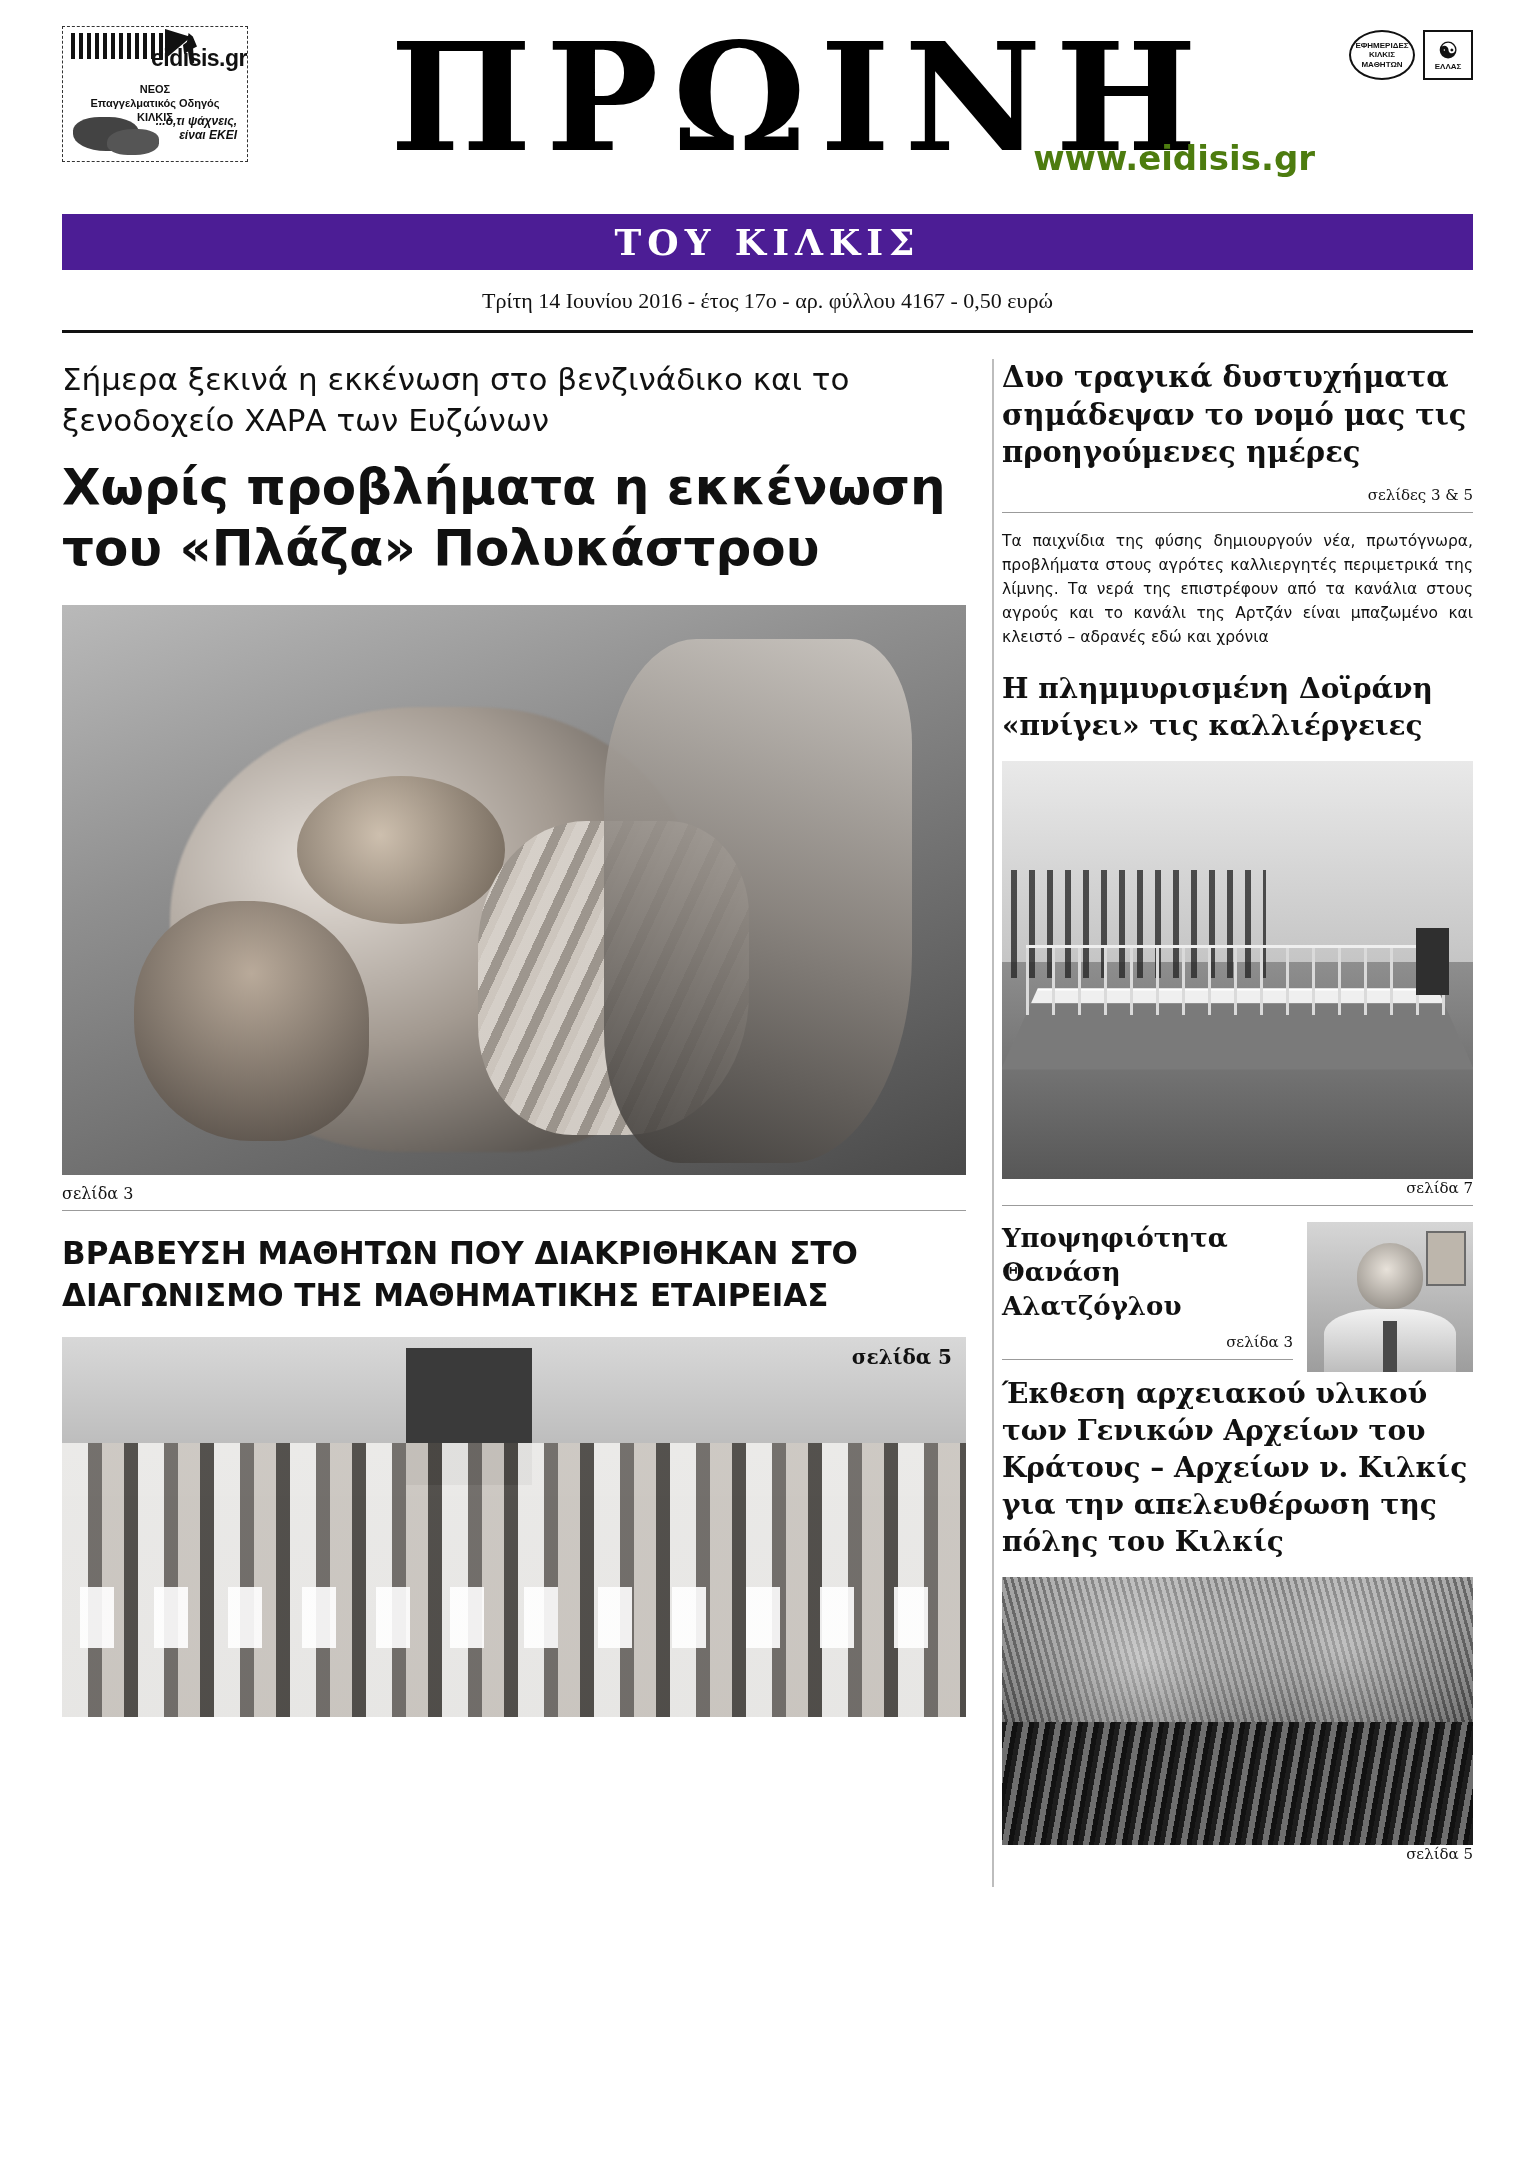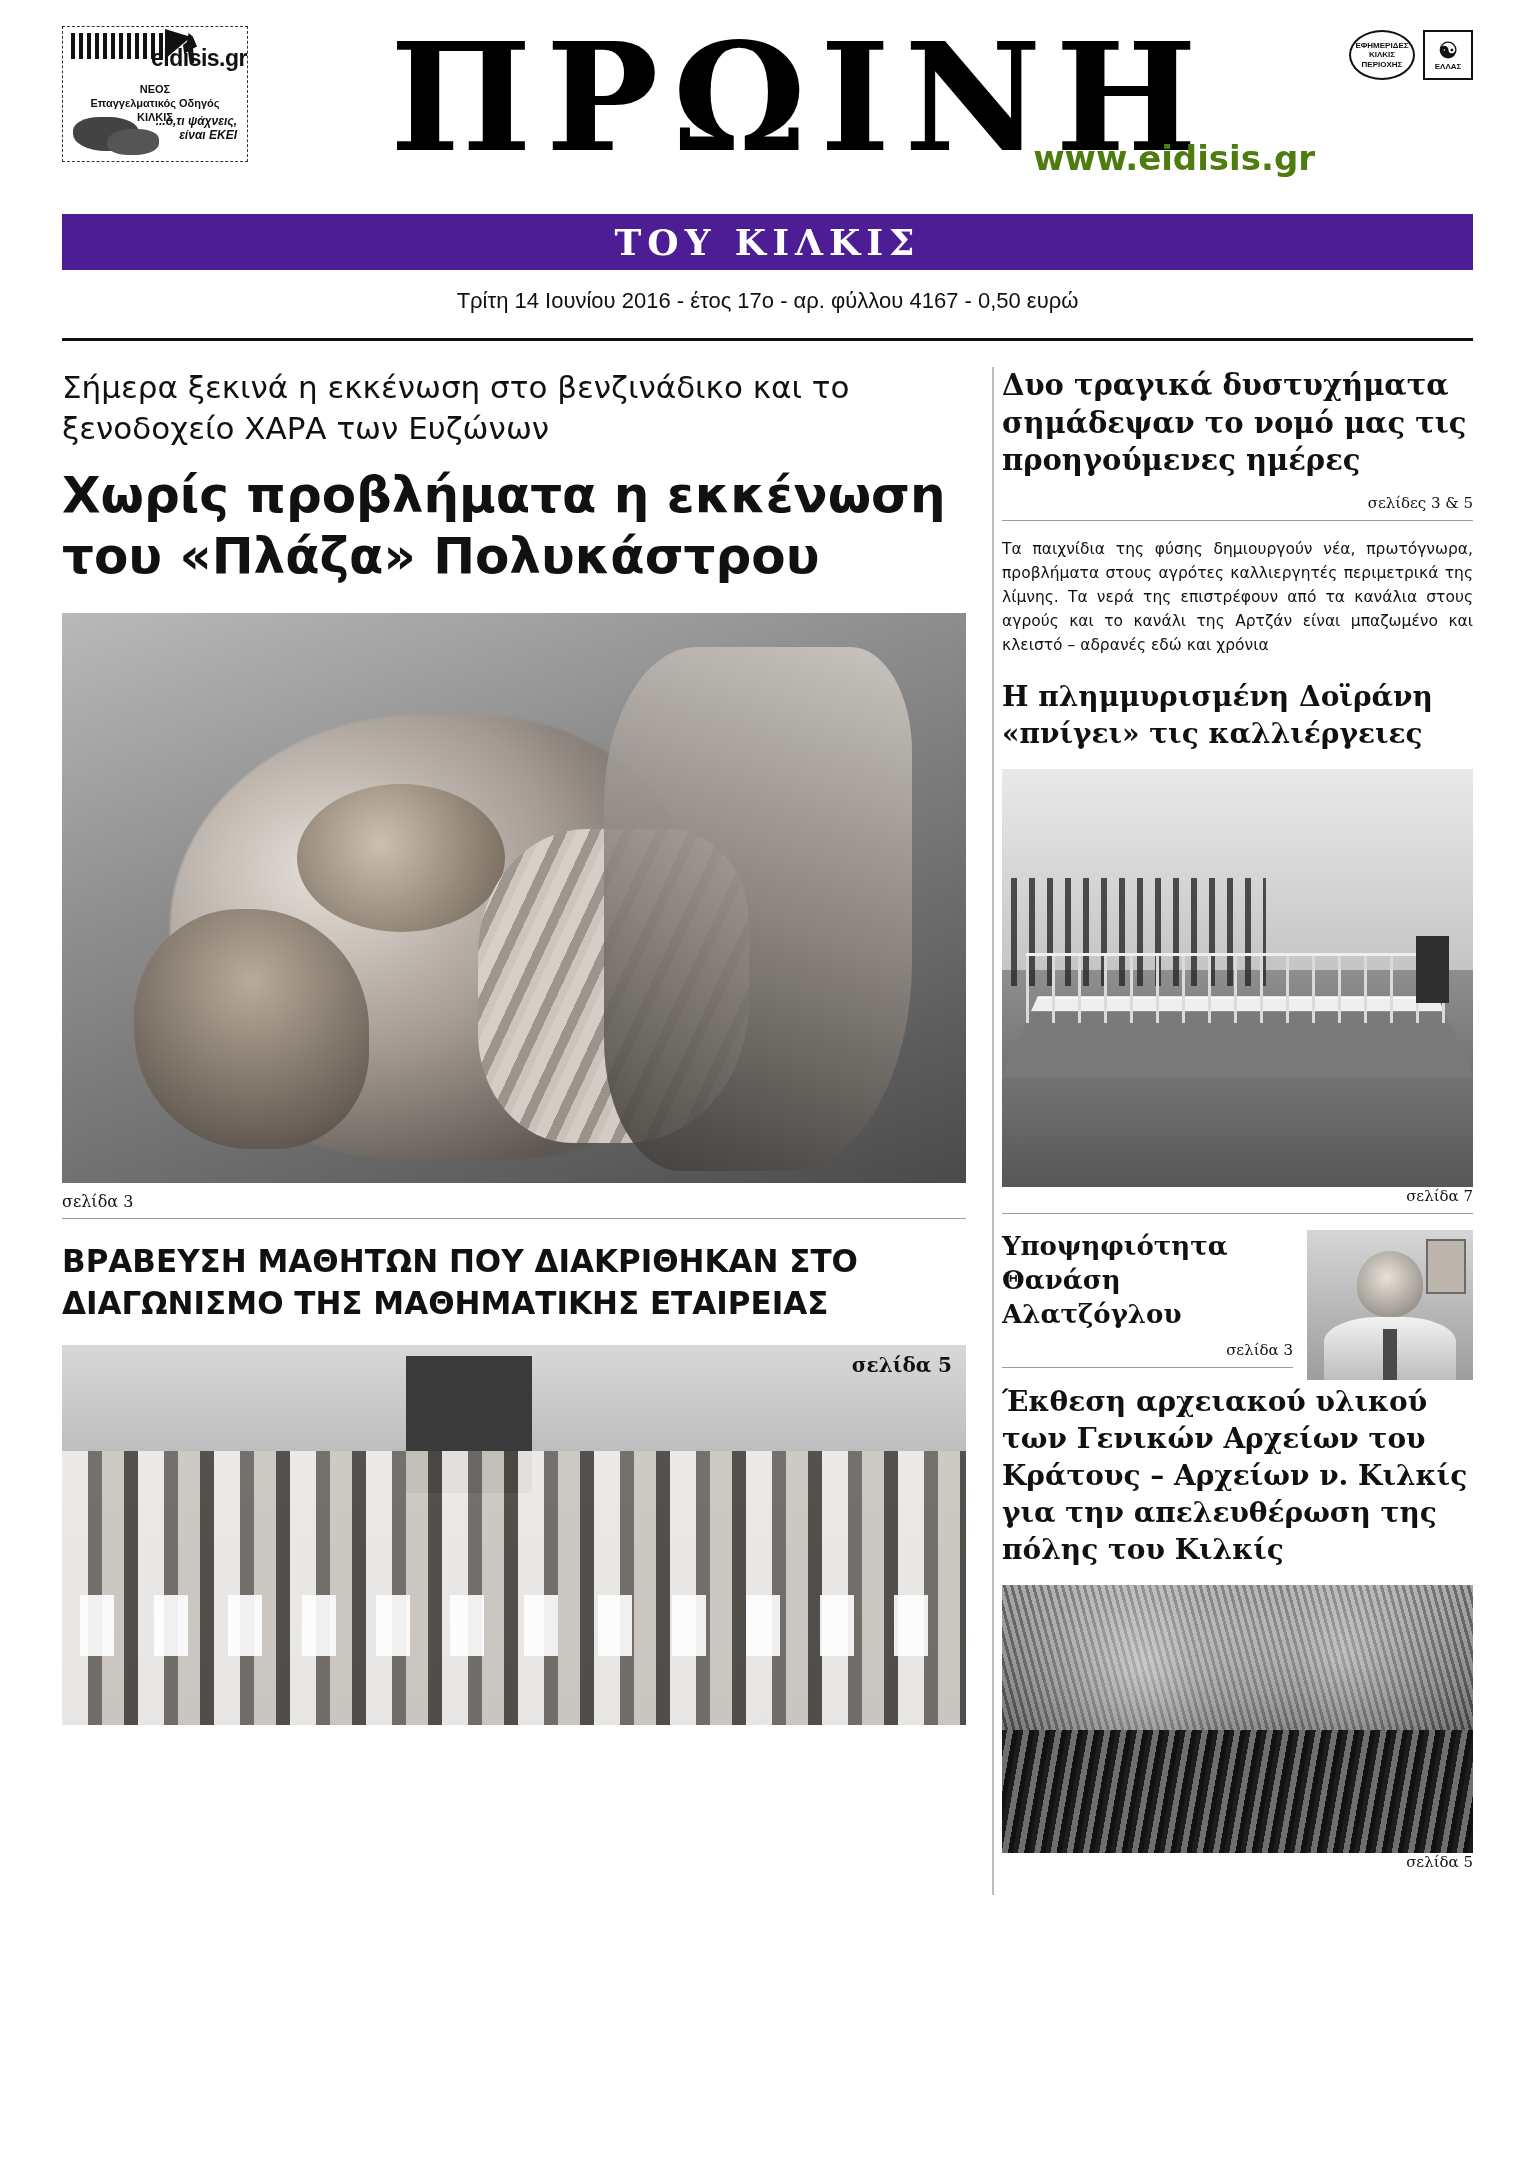--- a/index.html
+++ b/index.html
@@ -207,22 +207,22 @@
   .sub-band span {
     color: #fff;
     font-family: "DejaVu Serif", serif;
     font-weight: bold;
     font-size: 36px;
     letter-spacing: 6px;
   }
   .date-line {
     text-align: center;
     font-size: 22px;
-    padding: 18px 0 24px;
-    font-family: Liberation Sans, sans-serif;
+    padding: 18px 0 16px;
+    font-family: Liberation Serif, serif;
   }
   .rule {
     border-top: 3px solid #111;
     margin-bottom: 26px;
   }
 
   
   .content {
     display: flex;
     gap: 0;
@@ -454,21 +454,21 @@
       <div class="ad-hand2"></div>
       <div class="ad-italic">...ό,τι ψάχνεις, είναι ΕΚΕΙ</div>
     </div>
 
     <div class="title-area">
       <div class="proini">ΠΡΩΙΝΗ</div>
       <div class="eidisis-url">www.eidisis.gr</div>
     </div>
 
     <div class="stamps">
-      <div class="stamp-oval">ΕΦΗΜΕΡΙΔΕΣ ΚΙΛΚΙΣ ΠΕΡΙΟΧΗΣ</div>
+      <div class="stamp-oval">ΕΦΗΜΕΡΙΔΕΣ ΚΙΛΚΙΣ ΜΑΘΗΤΩΝ</div>
       <div class="stamp-sq">
         <span class="glyph">☯</span>
         <span>ΕΛΛΑΣ</span>
       </div>
     </div>
   </div>
 
   <div class="sub-band">
     <span>ΤΟΥ ΚΙΛΚΙΣ</span>
   </div>

